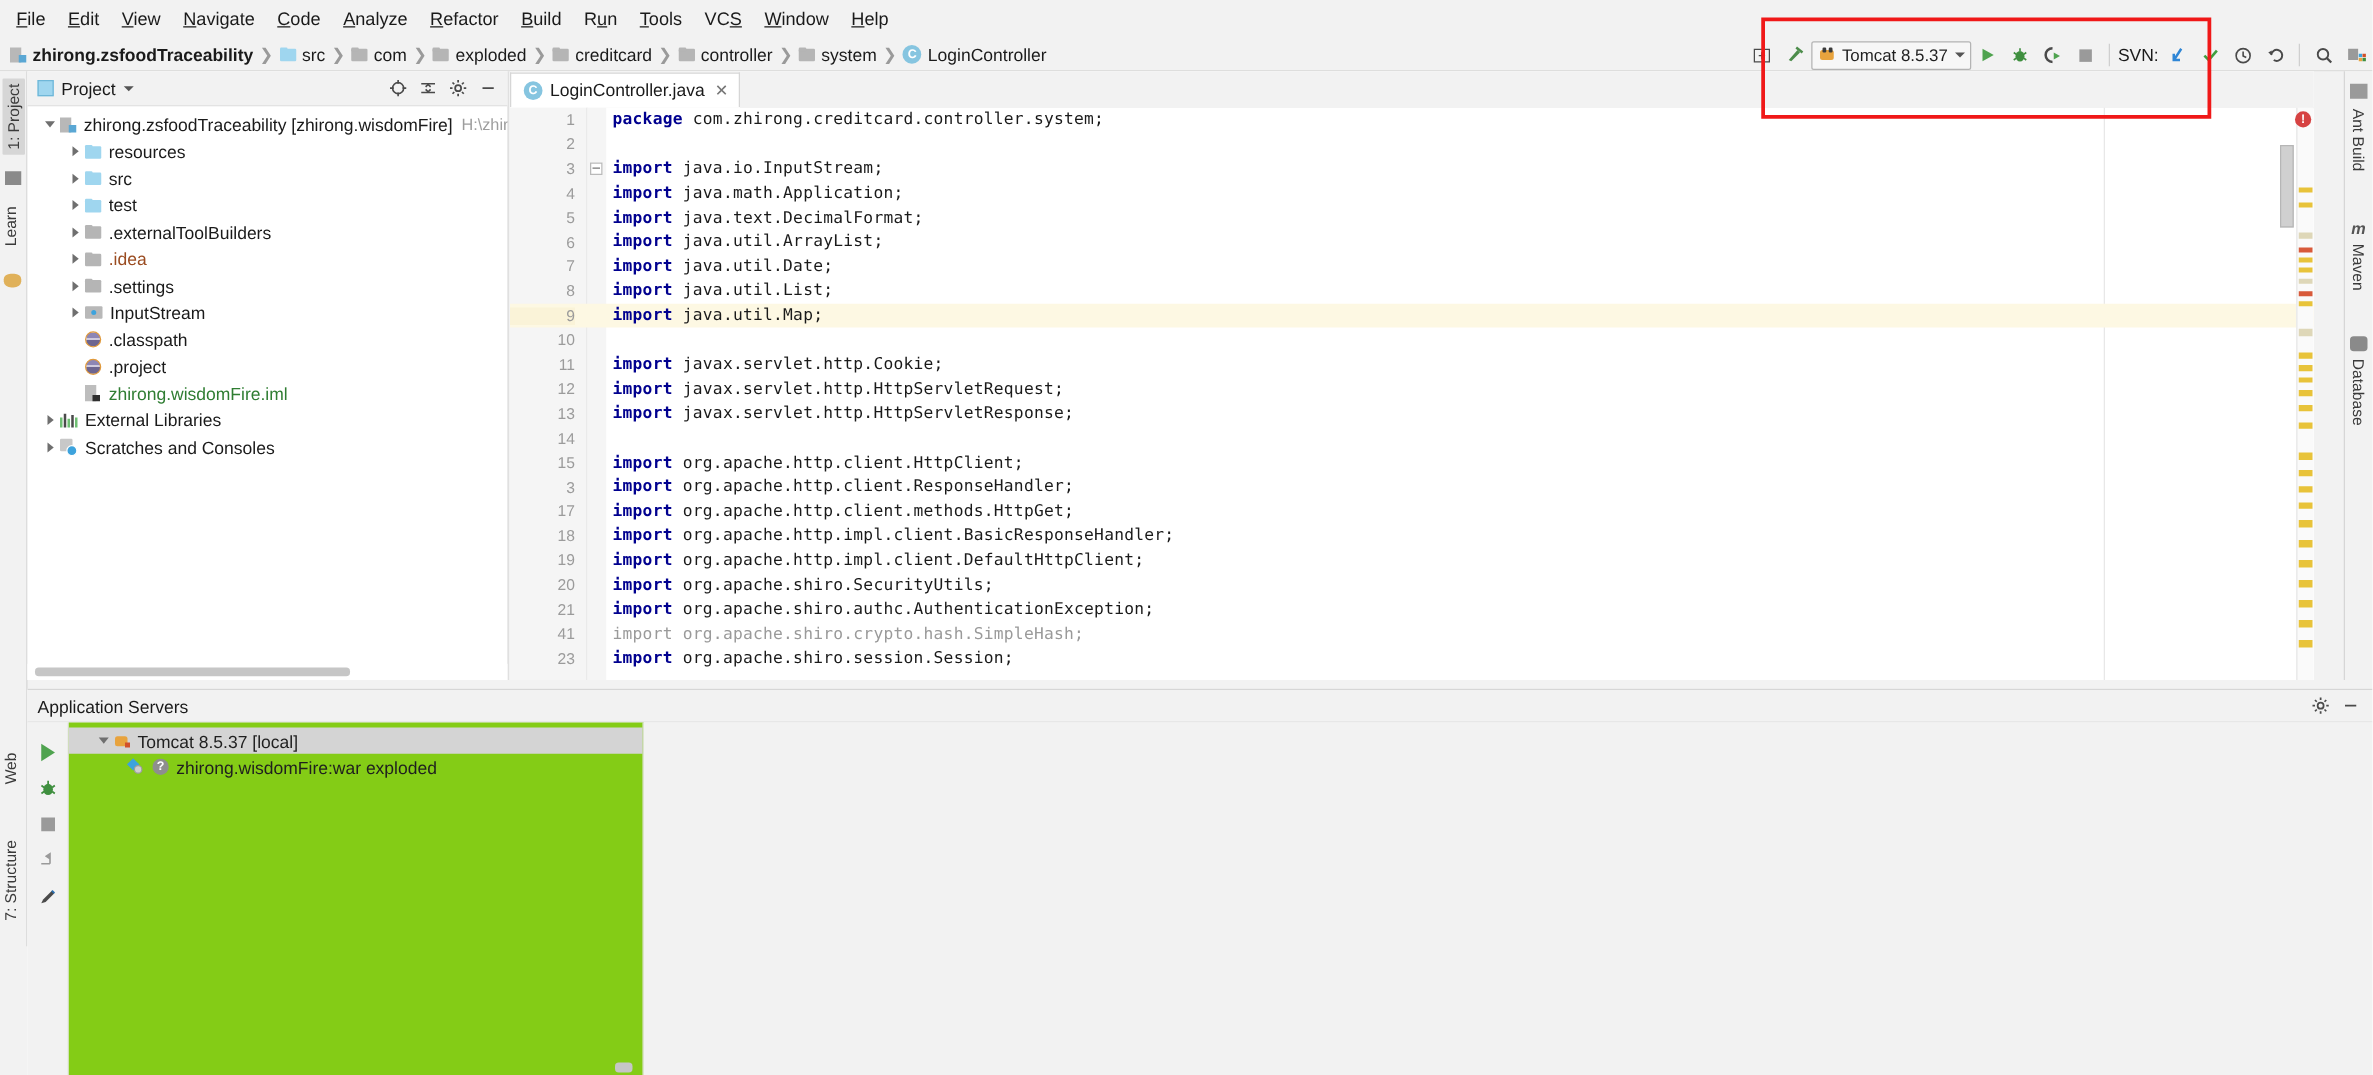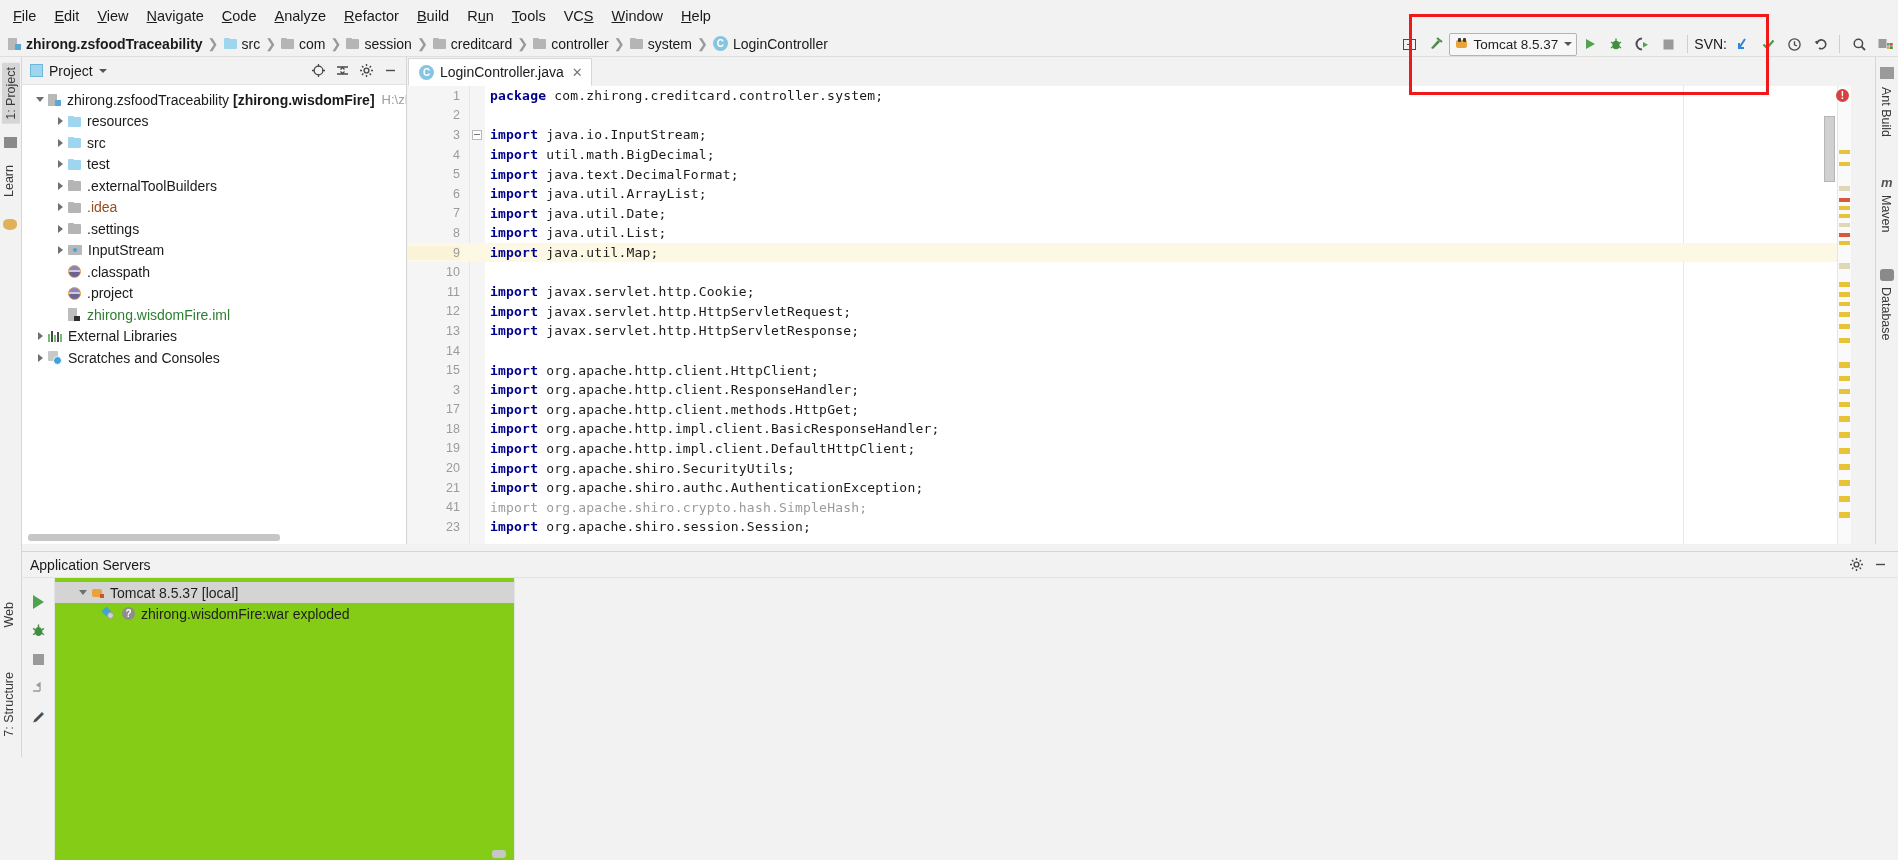--- a/index.html
+++ b/index.html
@@ -101,21 +101,21 @@
   .tree{position:absolute;left:0;top:28px;right:0;bottom:14px;overflow:hidden;padding-top:4px;}
   .trow{display:flex;align-items:center;height:21.5px;font-size:14px;color:#1a1a1a;
     white-space:nowrap;cursor:default;padding-left:10px;box-sizing:border-box;}
   .arrow{width:16px;flex:none;display:flex;align-items:center;justify-content:center;
     font-size:11px;color:#6f6f6f;}
   .arrow.open:before{content:"";display:block;width:0;height:0;
     border-left:4.5px solid transparent;border-right:4.5px solid transparent;border-top:5px solid #6f6f6f;}
   .arrow.closed:before{content:"";display:block;width:0;height:0;
     border-top:4.5px solid transparent;border-bottom:4.5px solid transparent;border-left:5px solid #6f6f6f;}
   .trow .lbl{margin-left:1px;}
-  .trow .lbl b{font-weight:bold;}
+  .trow .lbl b{font-weight:normal;}
   .path-hint{color:#9d9d9d;font-size:13px;margin-left:7px;}
   .ico-xml{width:13px;height:13px;border-radius:50%;background:
      linear-gradient(#8d86b5 0 38%,#cfcade 38% 52%,#6d6590 52% 100%);
      border:1px solid #e09a3d;box-sizing:border-box;flex:none;}
   .ico-iml{width:13px;height:13px;position:relative;flex:none;}
   .ico-iml:before{content:"";position:absolute;left:0;top:0;width:9px;height:13px;background:#bdbdbd;}
   .ico-iml:after{content:"";position:absolute;left:6px;top:8px;width:6px;height:5px;background:#2f2f2f;}
   .ico-lib{width:14px;height:12px;flex:none;display:flex;align-items:flex-end;gap:1px;}
   .ico-lib i{display:block;width:2px;background:#4a4a4a;}
   .ico-web{width:14px;height:12px;position:relative;flex:none;}
@@ -271,21 +271,21 @@
           <span>src</span>
         </span>
         <span class="crumb-sep">❯</span>
         <span class="crumb">
           <span class="ic ico-folder gray"></span>
           <span>com</span>
         </span>
         <span class="crumb-sep">❯</span>
         <span class="crumb">
           <span class="ic ico-folder gray"></span>
-          <span>session</span>
+          <span>exploded</span>
         </span>
         <span class="crumb-sep">❯</span>
         <span class="crumb">
           <span class="ic ico-folder gray"></span>
           <span>creditcard</span>
         </span>
         <span class="crumb-sep">❯</span>
         <span class="crumb">
           <span class="ic ico-folder gray"></span>
           <span>controller</span>
@@ -526,21 +526,21 @@
             <span class="ln">2</span>
             <span class="ctext"></span>
           </div>
           <div class="cline">
             <span class="ln">3</span>
             <span class="fold-mark"></span>
             <span class="ctext"><span class="kw">import</span><span class="pl"> java.io.InputStream;</span></span>
           </div>
           <div class="cline">
             <span class="ln">4</span>
-            <span class="ctext"><span class="kw">import</span><span class="pl"> util.math.BigDecimal;</span></span>
+            <span class="ctext"><span class="kw">import</span><span class="pl"> java.math.Application;</span></span>
           </div>
           <div class="cline">
             <span class="ln">5</span>
             <span class="ctext"><span class="kw">import</span><span class="pl"> java.text.DecimalFormat;</span></span>
           </div>
           <div class="cline">
             <span class="ln">6</span>
             <span class="ctext"><span class="kw">import</span><span class="pl"> java.util.ArrayList;</span></span>
           </div>
           <div class="cline">

